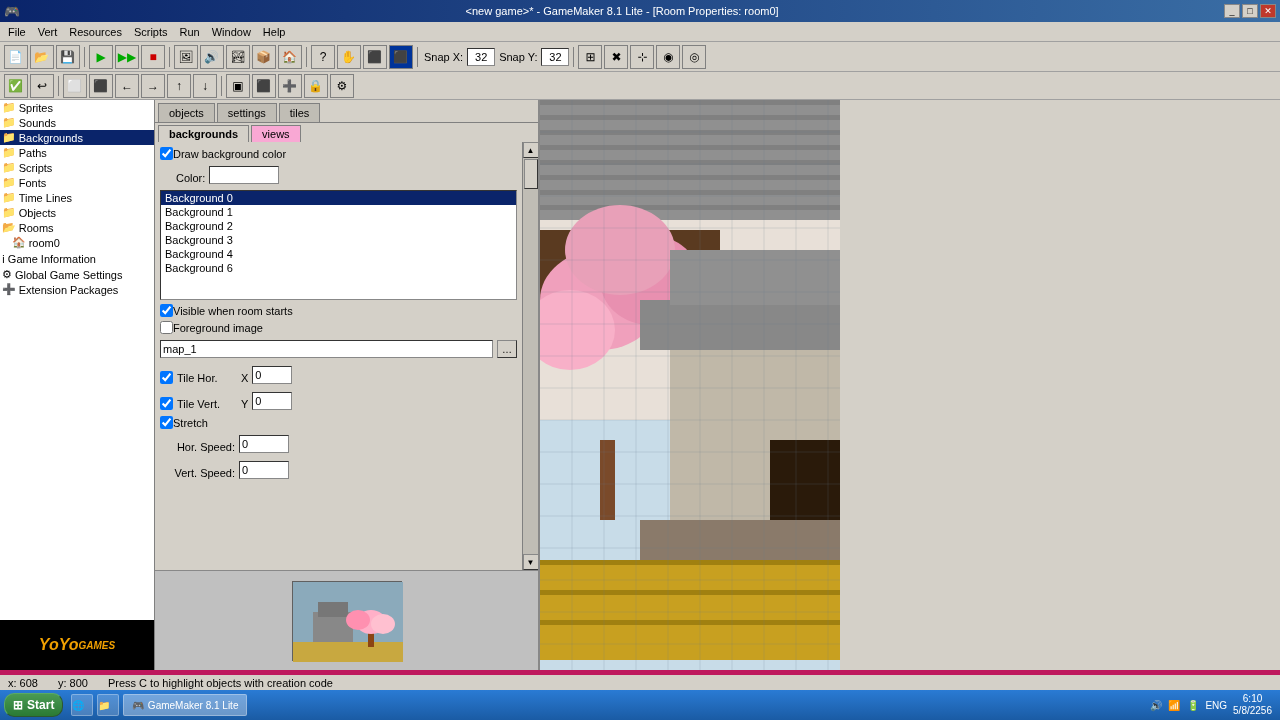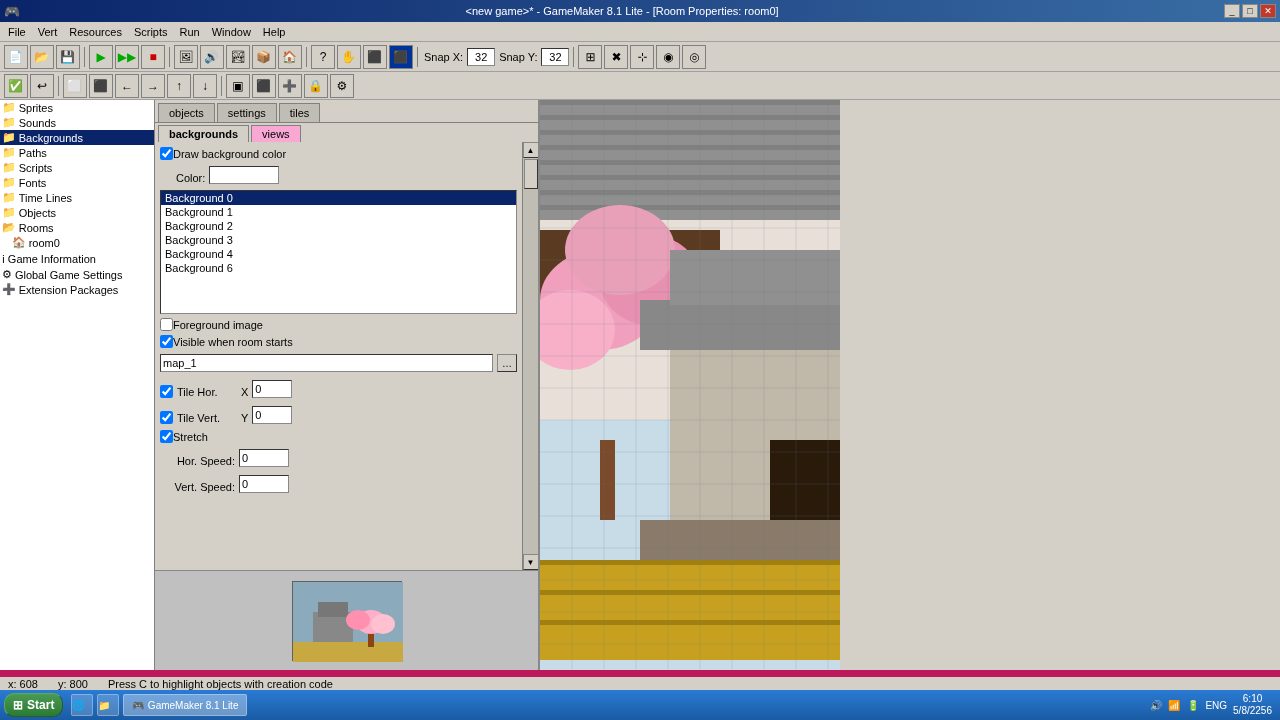--- a/index.html
+++ b/index.html
@@ -179,21 +179,21 @@
       width: 70px;
       height: 18px;
       border: 1px inset #888;
       background: white;
       display: inline-block;
     }
     .bg-list {
       width: 100%;
       border: 1px inset #888;
       background: white;
-      height: 124px;
+      height: 110px;
       overflow-y: auto;
     }
     .bg-list-item {
       padding: 1px 4px;
       cursor: pointer;
       font-size: 11px;
     }
     .bg-list-item.selected { background: #0a246a; color: white; }
 
     .prop-row {
@@ -279,21 +279,21 @@
       height: 30px;
       background: #d4d0c8;
       border: 1px outset #888;
       margin: 1px;
     }
 
     
     #statusbar {
       height: 20px;
       background: #d4d0c8;
-      border-top: 7px solid #be185d;
+      border-top: 5px solid #be185d;
       display: flex;
       align-items: center;
       padding: 0 8px;
       font-size: 11px;
       gap: 20px;
     }
 
     
     #win-taskbar {
       position: fixed;
@@ -477,20 +477,23 @@
       <div class="tree-item">
         <span class="tree-icon">⚙</span>
         <span>Global Game Settings</span>
       </div>
       <div class="tree-item">
         <span class="tree-icon">➕</span>
         <span>Extension Packages</span>
       </div>
     </div>
 
+    <div style="height:50px; display:flex; align-items:center; justify-content:center; background:#000; color:#f0a000; font-weight:bold; font-size:16px; font-style:italic;">
+      YoYo<br><span style="font-size:10px;">GAMES</span>
+    </div>
   </div>
 
   <div id="room-props">
 
     <div id="bg-pane">
 
       <div id="tabs-row">
         <div class="tab">objects</div>
         <div class="tab">settings</div>
         <div class="tab">tiles</div>
@@ -517,27 +520,27 @@
           <div class="bg-list">
             <div class="bg-list-item selected">Background 0</div>
             <div class="bg-list-item">Background 1</div>
             <div class="bg-list-item">Background 2</div>
             <div class="bg-list-item">Background 3</div>
             <div class="bg-list-item">Background 4</div>
             <div class="bg-list-item">Background 6</div>
           </div>
 
           <div class="checkbox-row">
+            <input type="checkbox" checked="" style="">
+            <span>Visible when room starts</span>
+          </div>
+
+          <div class="checkbox-row">
             <input type="checkbox" style="">
             <span>Foreground image</span>
-          </div>
-
-          <div class="checkbox-row">
-            <input type="checkbox" checked="" style="">
-            <span>Visible when room starts</span>
           </div>
 
           <div class="prop-row">
             <input type="text" class="text-input" value="map_1" style="">
             <button class="browse-btn">…</button>
           </div>
 
           <div class="prop-row">
             <input type="checkbox" checked="" style="">
             <span style="min-width:60px;">Tile Hor.</span>

